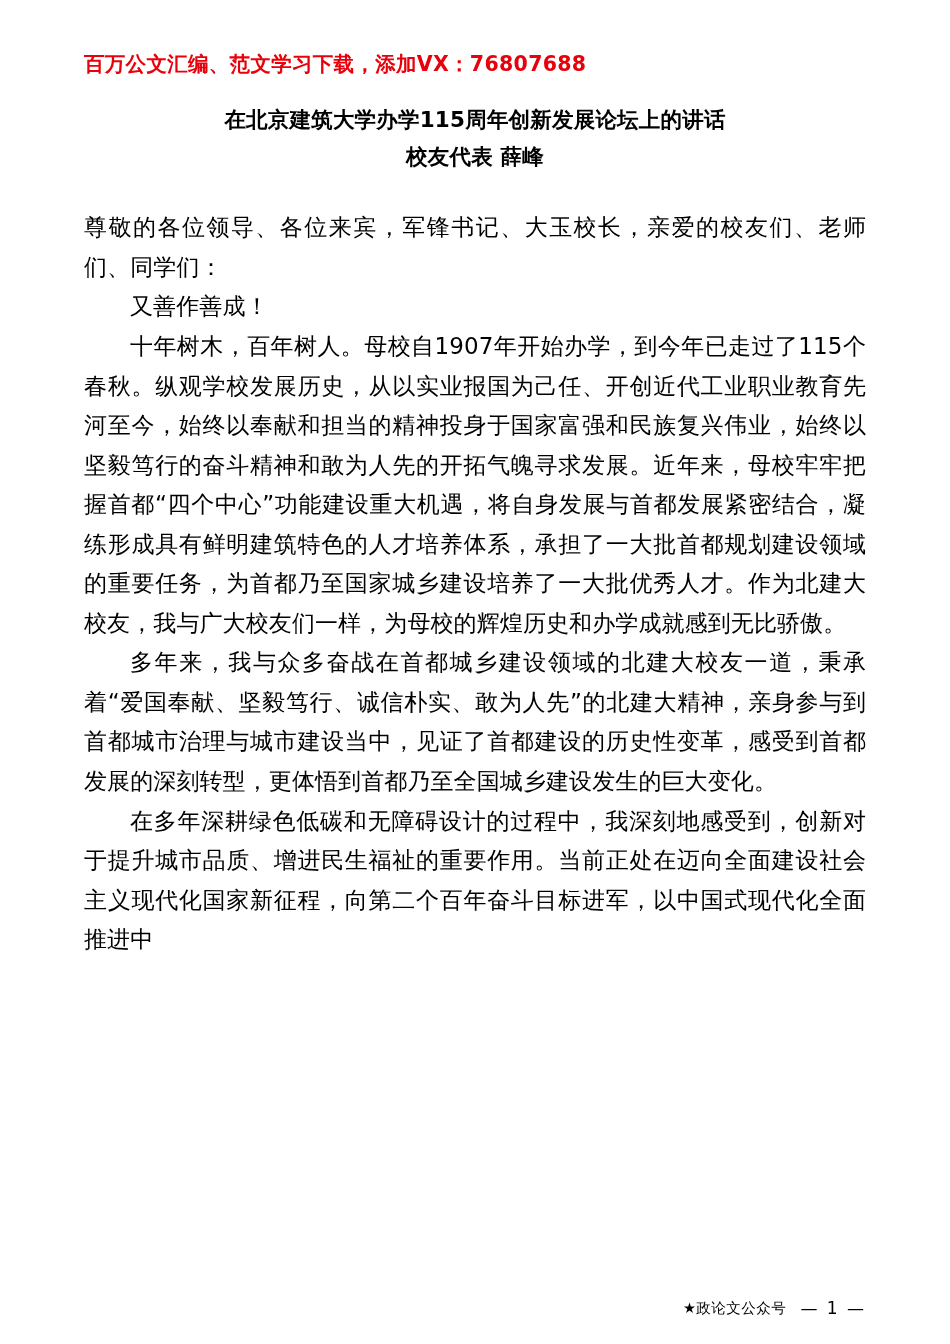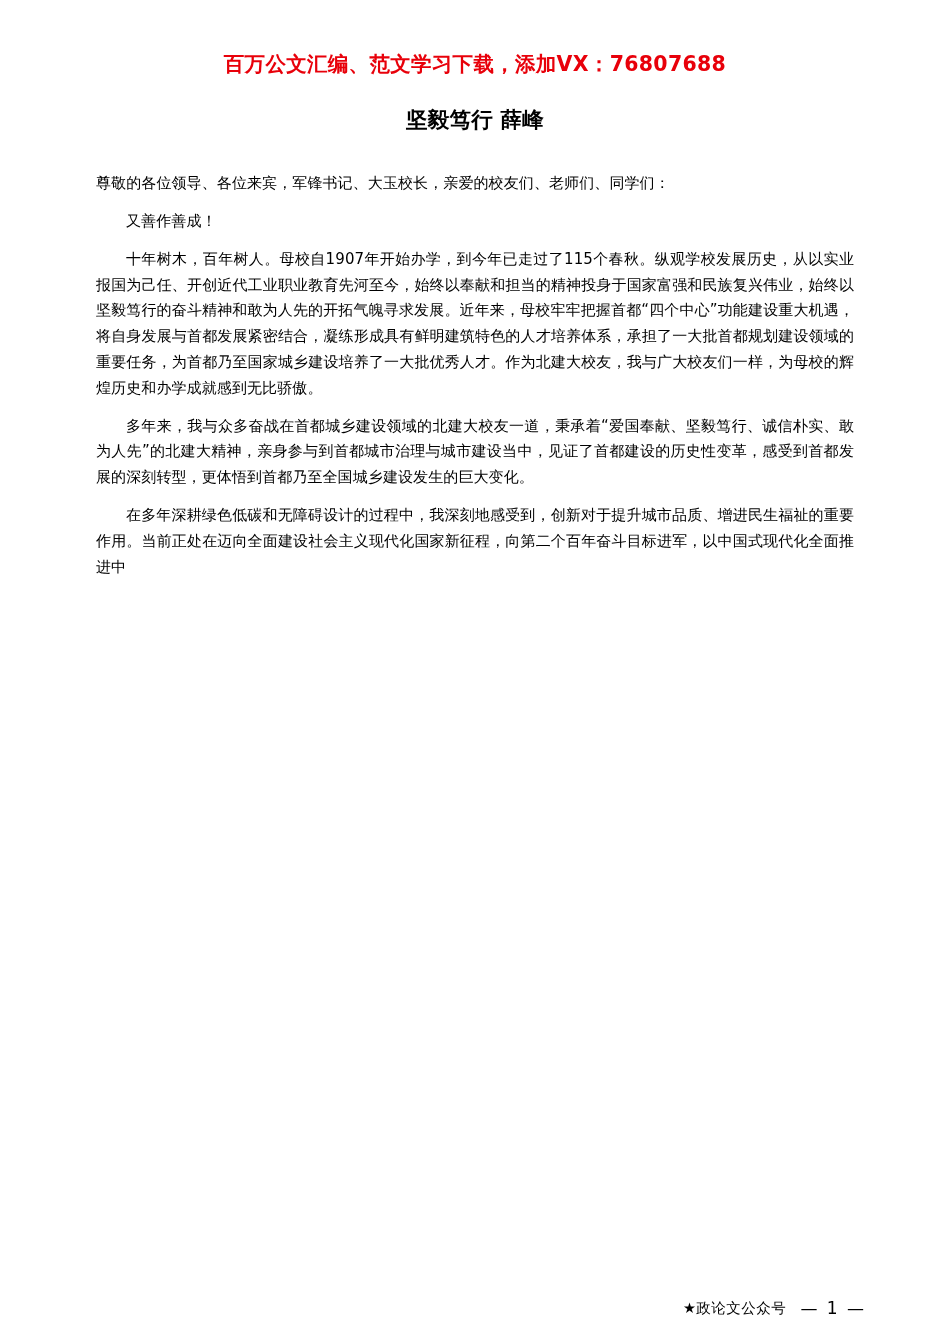--- a/index.html
+++ b/index.html
@@ -16,21 +16,21 @@
     overflow: hidden;
   }
   .page {
     width: 950px;
     height: 1344px;
     box-sizing: border-box;
     padding: 40px 84px 0 84px;
     position: relative;
   }
   .banner {
-    text-align: center;
+    text-align: left;
     color: #e8000a;
     font-size: 20.5px;
     font-weight: bold;
     letter-spacing: 0.3px;
     margin-top: 10px;
     margin-bottom: 26px;
     white-space: nowrap;
   }
   .doc-title {
     text-align: center;
@@ -53,25 +53,25 @@
     font-size: 21.5px;
     font-weight: bold;
     line-height: 1.45;
     margin: 6px 0 0 0;
     letter-spacing: 0.2px;
   }
   .body-text {
     margin-top: 36px;
   }
   .para {
-    font-size: 15px;
+    font-size: 23px;
     line-height: 1.72;
     text-align: justify;
     text-justify: inter-ideograph;
-    margin: 12px;
+    margin: 0;
     letter-spacing: 0.1px;
   }
   .indent {
     text-indent: 2em;
   }
   .footer {
     position: absolute;
     left: 68px;
     right: 84px;
     bottom: 26px;
@@ -90,21 +90,22 @@
     letter-spacing: 2px;
   }
 </style>
 </head>
 <body>
 
 <div class="page">
 
   <div class="banner">百万公文汇编、范文学习下载，添加VX：76807688</div>
 
-  <div class="doc-subtitle">坚毅笃行  薛峰</div>
+  <div class="doc-title">在北京建筑大学办学115周年创新发展论坛上的讲话</div>
+  <div class="doc-subtitle">校友代表  薛峰</div>
 
   <div class="body-text">
     <p class="para">尊敬的各位领导、各位来宾，军锋书记、大玉校长，亲爱的校友们、老师们、同学们：</p>
     <p class="para indent">又善作善成！</p>
     <p class="para indent">十年树木，百年树人。母校自1907年开始办学，到今年已走过了115个春秋。纵观学校发展历史，从以实业报国为己任、开创近代工业职业教育先河至今，始终以奉献和担当的精神投身于国家富强和民族复兴伟业，始终以坚毅笃行的奋斗精神和敢为人先的开拓气魄寻求发展。近年来，母校牢牢把握首都“四个中心”功能建设重大机遇，将自身发展与首都发展紧密结合，凝练形成具有鲜明建筑特色的人才培养体系，承担了一大批首都规划建设领域的重要任务，为首都乃至国家城乡建设培养了一大批优秀人才。作为北建大校友，我与广大校友们一样，为母校的辉煌历史和办学成就感到无比骄傲。</p>
     <p class="para indent">多年来，我与众多奋战在首都城乡建设领域的北建大校友一道，秉承着“爱国奉献、坚毅笃行、诚信朴实、敢为人先”的北建大精神，亲身参与到首都城市治理与城市建设当中，见证了首都建设的历史性变革，感受到首都发展的深刻转型，更体悟到首都乃至全国城乡建设发生的巨大变化。</p>
     <p class="para indent">在多年深耕绿色低碳和无障碍设计的过程中，我深刻地感受到，创新对于提升城市品质、增进民生福祉的重要作用。当前正处在迈向全面建设社会主义现代化国家新征程，向第二个百年奋斗目标进军，以中国式现代化全面推进中</p>
   </div>
 
   <div class="footer">

